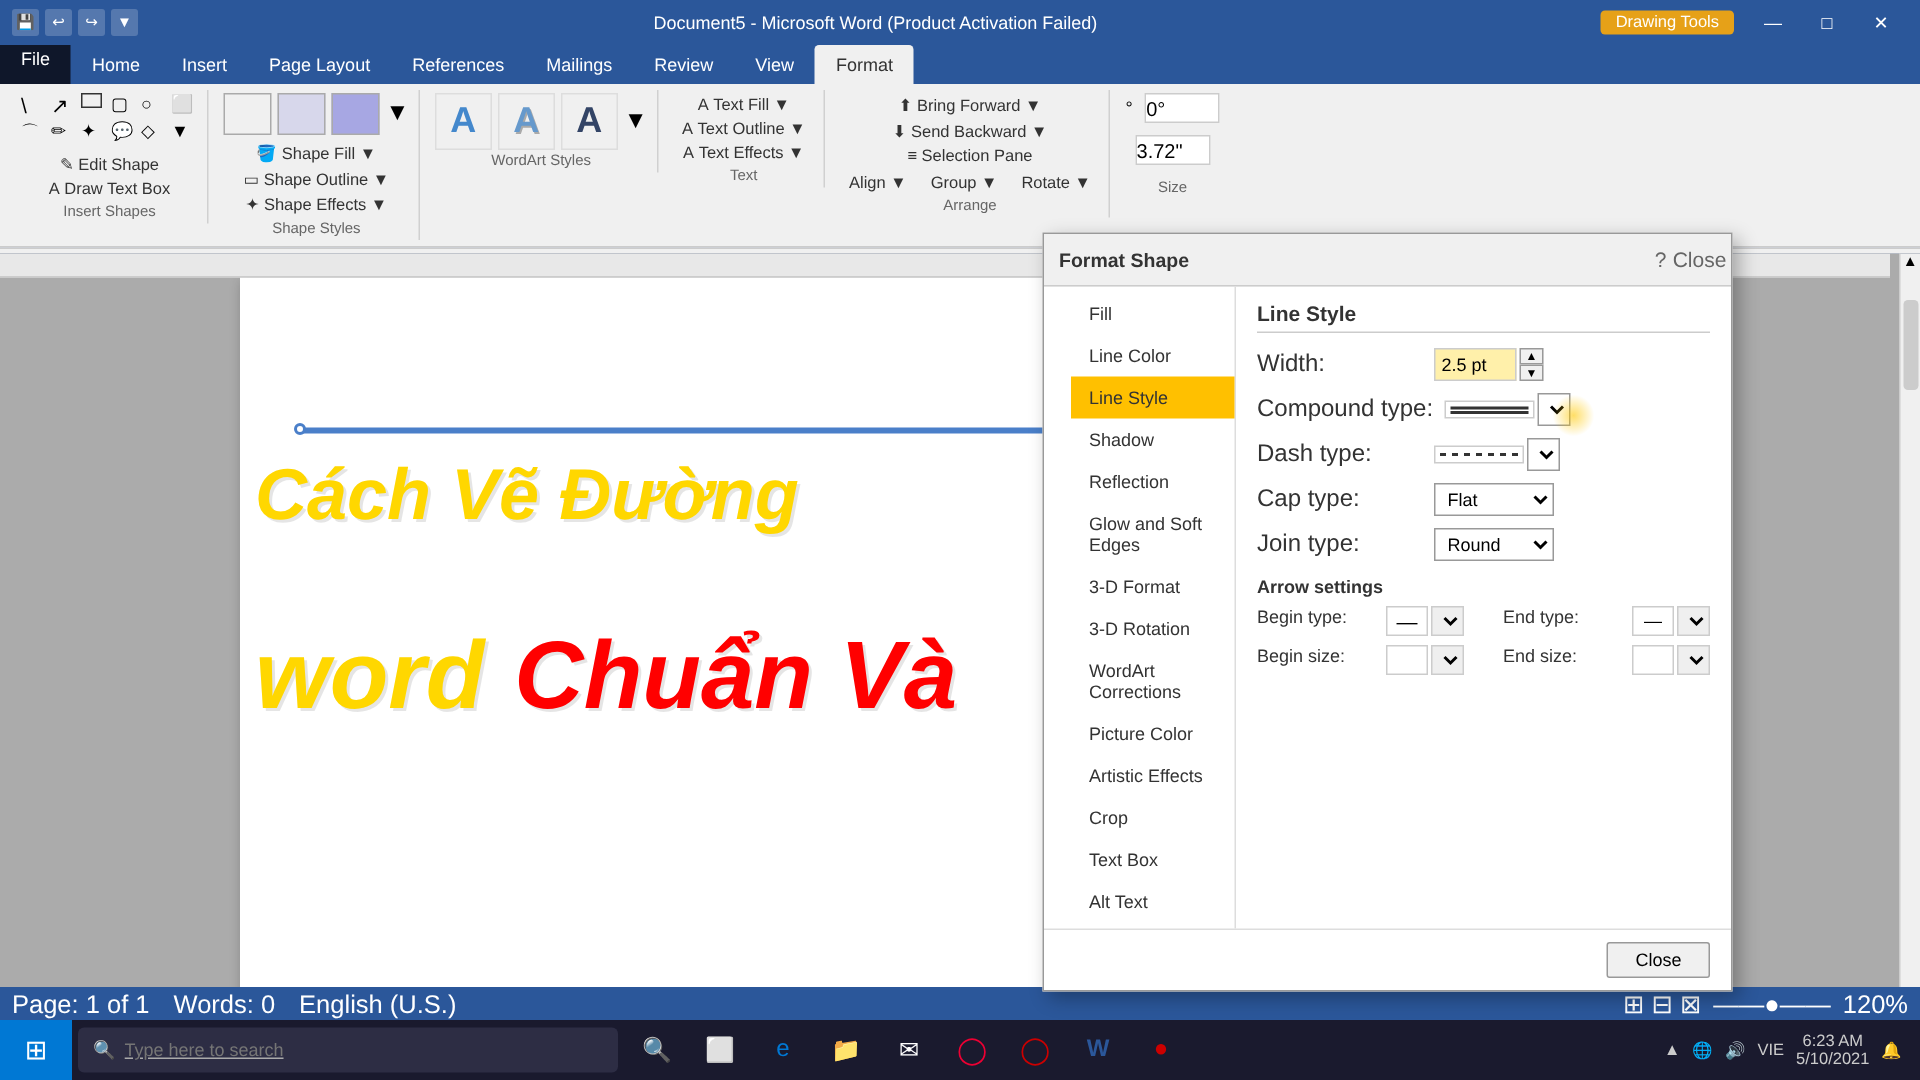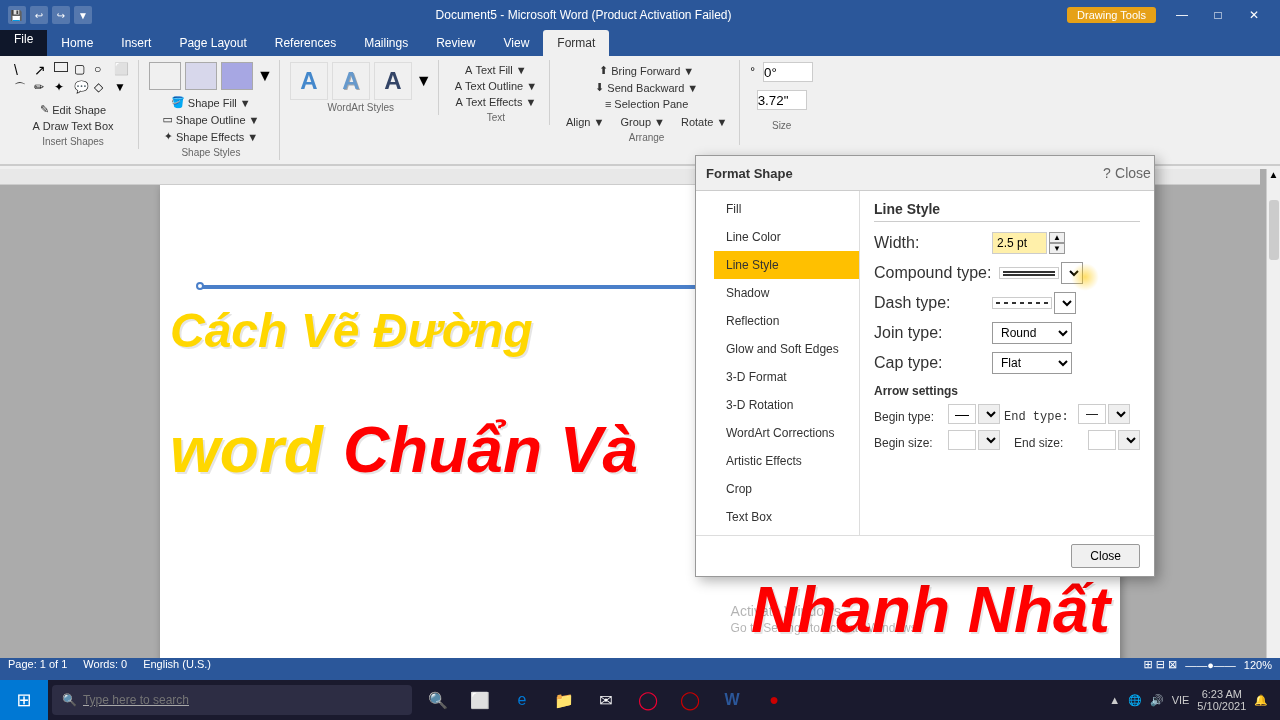--- a/index.html
+++ b/index.html
@@ -45,21 +45,21 @@
 
     
     .overlay-text-yellow { position: absolute; font-size: 48px; font-weight: 900; color: #ffd700; text-shadow: 2px 2px 0 rgba(0,0,0,0.1); font-style: italic; line-height: 1.1; z-index: 2; }
     .overlay-text-red { position: absolute; font-size: 64px; font-weight: 900; color: #ff0000; text-shadow: 2px 2px 0 rgba(0,0,0,0.1); font-style: italic; line-height: 1.1; z-index: 2; }
 
     
     #doc-line { position: absolute; top: 100px; left: 40px; width: 840px; height: 4px; background: #4a7fc9; z-index: 3; }
     .line-handle { position: absolute; top: -3px; width: 8px; height: 8px; background: white; border: 2px solid #4a7fc9; border-radius: 50%; }
 
     
-    #status-bar { height: 22px; background: #2b579a; display: flex; align-items: flex-start; padding: 0 8px; color: white; font-size: 11px; gap: 16px; }
+    #status-bar { height: 22px; background: #2b579a; display: flex; align-items: flex-end; padding: 0 8px; color: white; font-size: 17px; gap: 16px; }
     #status-right { margin-left: auto; display: flex; align-items: center; gap: 8px; }
 
     
     #vscroll { position: absolute; right: 0; top: 0; width: 14px; height: 100%; background: #f0f0f0; border-left: 1px solid #ccc; display: flex; flex-direction: column; align-items: center; }
     #vscroll-thumb { width: 10px; height: 60px; background: #ccc; border-radius: 3px; margin-top: 20px; }
 
     
     #format-dialog { position: absolute; top: 155px; left: 695px; width: 460px; background: white; border: 1px solid #999; box-shadow: 4px 4px 12px rgba(0,0,0,0.3); z-index: 50; }
     #dialog-title-bar { background: #f0f0f0; border-bottom: 1px solid #ccc; padding: 6px 10px; display: flex; align-items: center; justify-content: space-between; }
     #dialog-title { font-size: 13px; font-weight: bold; color: #333; }
@@ -70,21 +70,21 @@
     .dialog-item { padding: 7px 12px; font-size: 12px; color: #333; cursor: pointer; }
     .dialog-item.active { background: #ffc000; color: #333; }
     #dialog-main { flex: 1; padding: 10px 14px; }
     #dialog-section-title { font-size: 14px; font-weight: bold; color: #333; margin-bottom: 10px; border-bottom: 1px solid #ccc; padding-bottom: 4px; }
     .form-row { display: flex; align-items: center; margin-bottom: 8px; gap: 8px; }
     .form-label { font-size: 16px; color: #333; min-width: 110px; }
     .form-control { display: flex; align-items: center; gap: 2px; }
     .form-select { height: 22px; border: 1px solid #999; padding: 2px 4px; font-size: 12px; background: white; width: 80px; }
     .spin-btn { width: 16px; height: 11px; border: 1px solid #999; background: #f0f0f0; display: flex; align-items: center; justify-content: center; font-size: 8px; cursor: pointer; }
     .arrow-settings { font-size: 12px; font-weight: bold; color: #333; margin: 10px 0 6px; }
-    .arrow-row { display: flex; align-items: flex-end; margin-bottom: 6px; gap: 4px; }
+    .arrow-row { display: flex; align-items: flex-start; margin-bottom: 6px; gap: 16px; }
     .arrow-label { font-size: 12px; color: #333; min-width: 70px; }
     .dash-preview { width: 60px; height: 12px; border: 1px solid #ccc; background: white; display: flex; align-items: center; padding: 0 3px; }
     .dash-line { height: 2px; width: 100%; background: #333; }
     .compound-preview { width: 60px; height: 12px; border: 1px solid #ccc; background: white; display: flex; flex-direction: column; justify-content: center; gap: 1px; padding: 1px 3px; }
     .compound-line { height: 2px; background: #333; }
     .width-input-group { display: flex; align-items: center; }
     .highlighted-width { background: #fff0aa; border: 1px solid #ccc; width: 55px; height: 22px; font-size: 12px; padding: 2px 4px; }
     
     #dialog-footer { border-top: 1px solid #ddd; padding: 8px 14px; display: flex; justify-content: flex-end; }
     #close-dialog-btn { background: #f0f0f0; border: 1px solid #999; padding: 4px 18px; font-size: 12px; cursor: pointer; border-radius: 2px; }
@@ -336,23 +336,25 @@
     <div id="dialog-sidebar">
       <div class="dialog-item">Fill</div>
       <div class="dialog-item">Line Color</div>
       <div class="dialog-item active">Line Style</div>
       <div class="dialog-item">Shadow</div>
       <div class="dialog-item">Reflection</div>
       <div class="dialog-item">Glow and Soft Edges</div>
       <div class="dialog-item">3-D Format</div>
       <div class="dialog-item">3-D Rotation</div>
       <div class="dialog-item">WordArt Corrections</div>
+      <div class="dialog-item">Picture Color</div>
       <div class="dialog-item">Artistic Effects</div>
       <div class="dialog-item">Crop</div>
       <div class="dialog-item">Text Box</div>
+      <div class="dialog-item">Alt Text</div>
     </div>
 
     <div id="dialog-main">
       <div id="dialog-section-title">Line Style</div>
 
       <div class="form-row">
         <span class="form-label">Width:</span>
         <div class="form-control width-input-group">
           <input type="text" class="highlighted-width" value="2.5 pt" style="">
           <div style="display:flex;flex-direction:column;">
@@ -389,52 +391,52 @@
           </div>
           <select class="form-select" style="width:22px;padding:0;">
             <option>—</option>
             <option>- -</option>
             <option>···</option>
           </select>
         </div>
       </div>
 
       <div class="form-row">
+        <span class="form-label">Cap type:</span>
+        <div class="form-control">
+          <select class="form-select">
+            <option>Flat</option>
+            <option>Round</option>
+            <option>Square</option>
+          </select>
+        </div>
+      </div>
+
+      <div class="form-row">
         <span class="form-label">Join type:</span>
         <div class="form-control">
           <select class="form-select">
             <option>Round</option>
             <option>Bevel</option>
             <option>Miter</option>
           </select>
         </div>
       </div>
 
-      <div class="form-row">
-        <span class="form-label">Cap type:</span>
-        <div class="form-control">
-          <select class="form-select">
-            <option>Flat</option>
-            <option>Round</option>
-            <option>Square</option>
-          </select>
-        </div>
-      </div>
-
       <div class="arrow-settings">Arrow settings</div>
 
       <div class="arrow-row">
         <span class="arrow-label">Begin type:</span>
         <div class="form-control">
           <div style="width:28px;height:20px;border:1px solid #ccc;background:white;display:flex;align-items:center;justify-content:center;font-size:14px;">—</div>
           <select style="width:22px;height:20px;padding:0;border:1px solid #ccc;">
             <option>—</option>
           </select>
         </div>
-        <span class="arrow-label" style="font-family:Liberation Mono, monospace;">End type:</span>
+        <span class="arrow-label" style="margin-left:10px;">End type:</span>
         <div class="form-control">
           <div style="width:28px;height:20px;border:1px solid #ccc;background:white;display:flex;align-items:center;justify-content:center;">—</div>
           <select style="width:22px;height:20px;padding:0;border:1px solid #ccc;">
             <option>—</option>
           </select>
         </div>
       </div>
 
       <div class="arrow-row">
         <span class="arrow-label">Begin size:</span>

